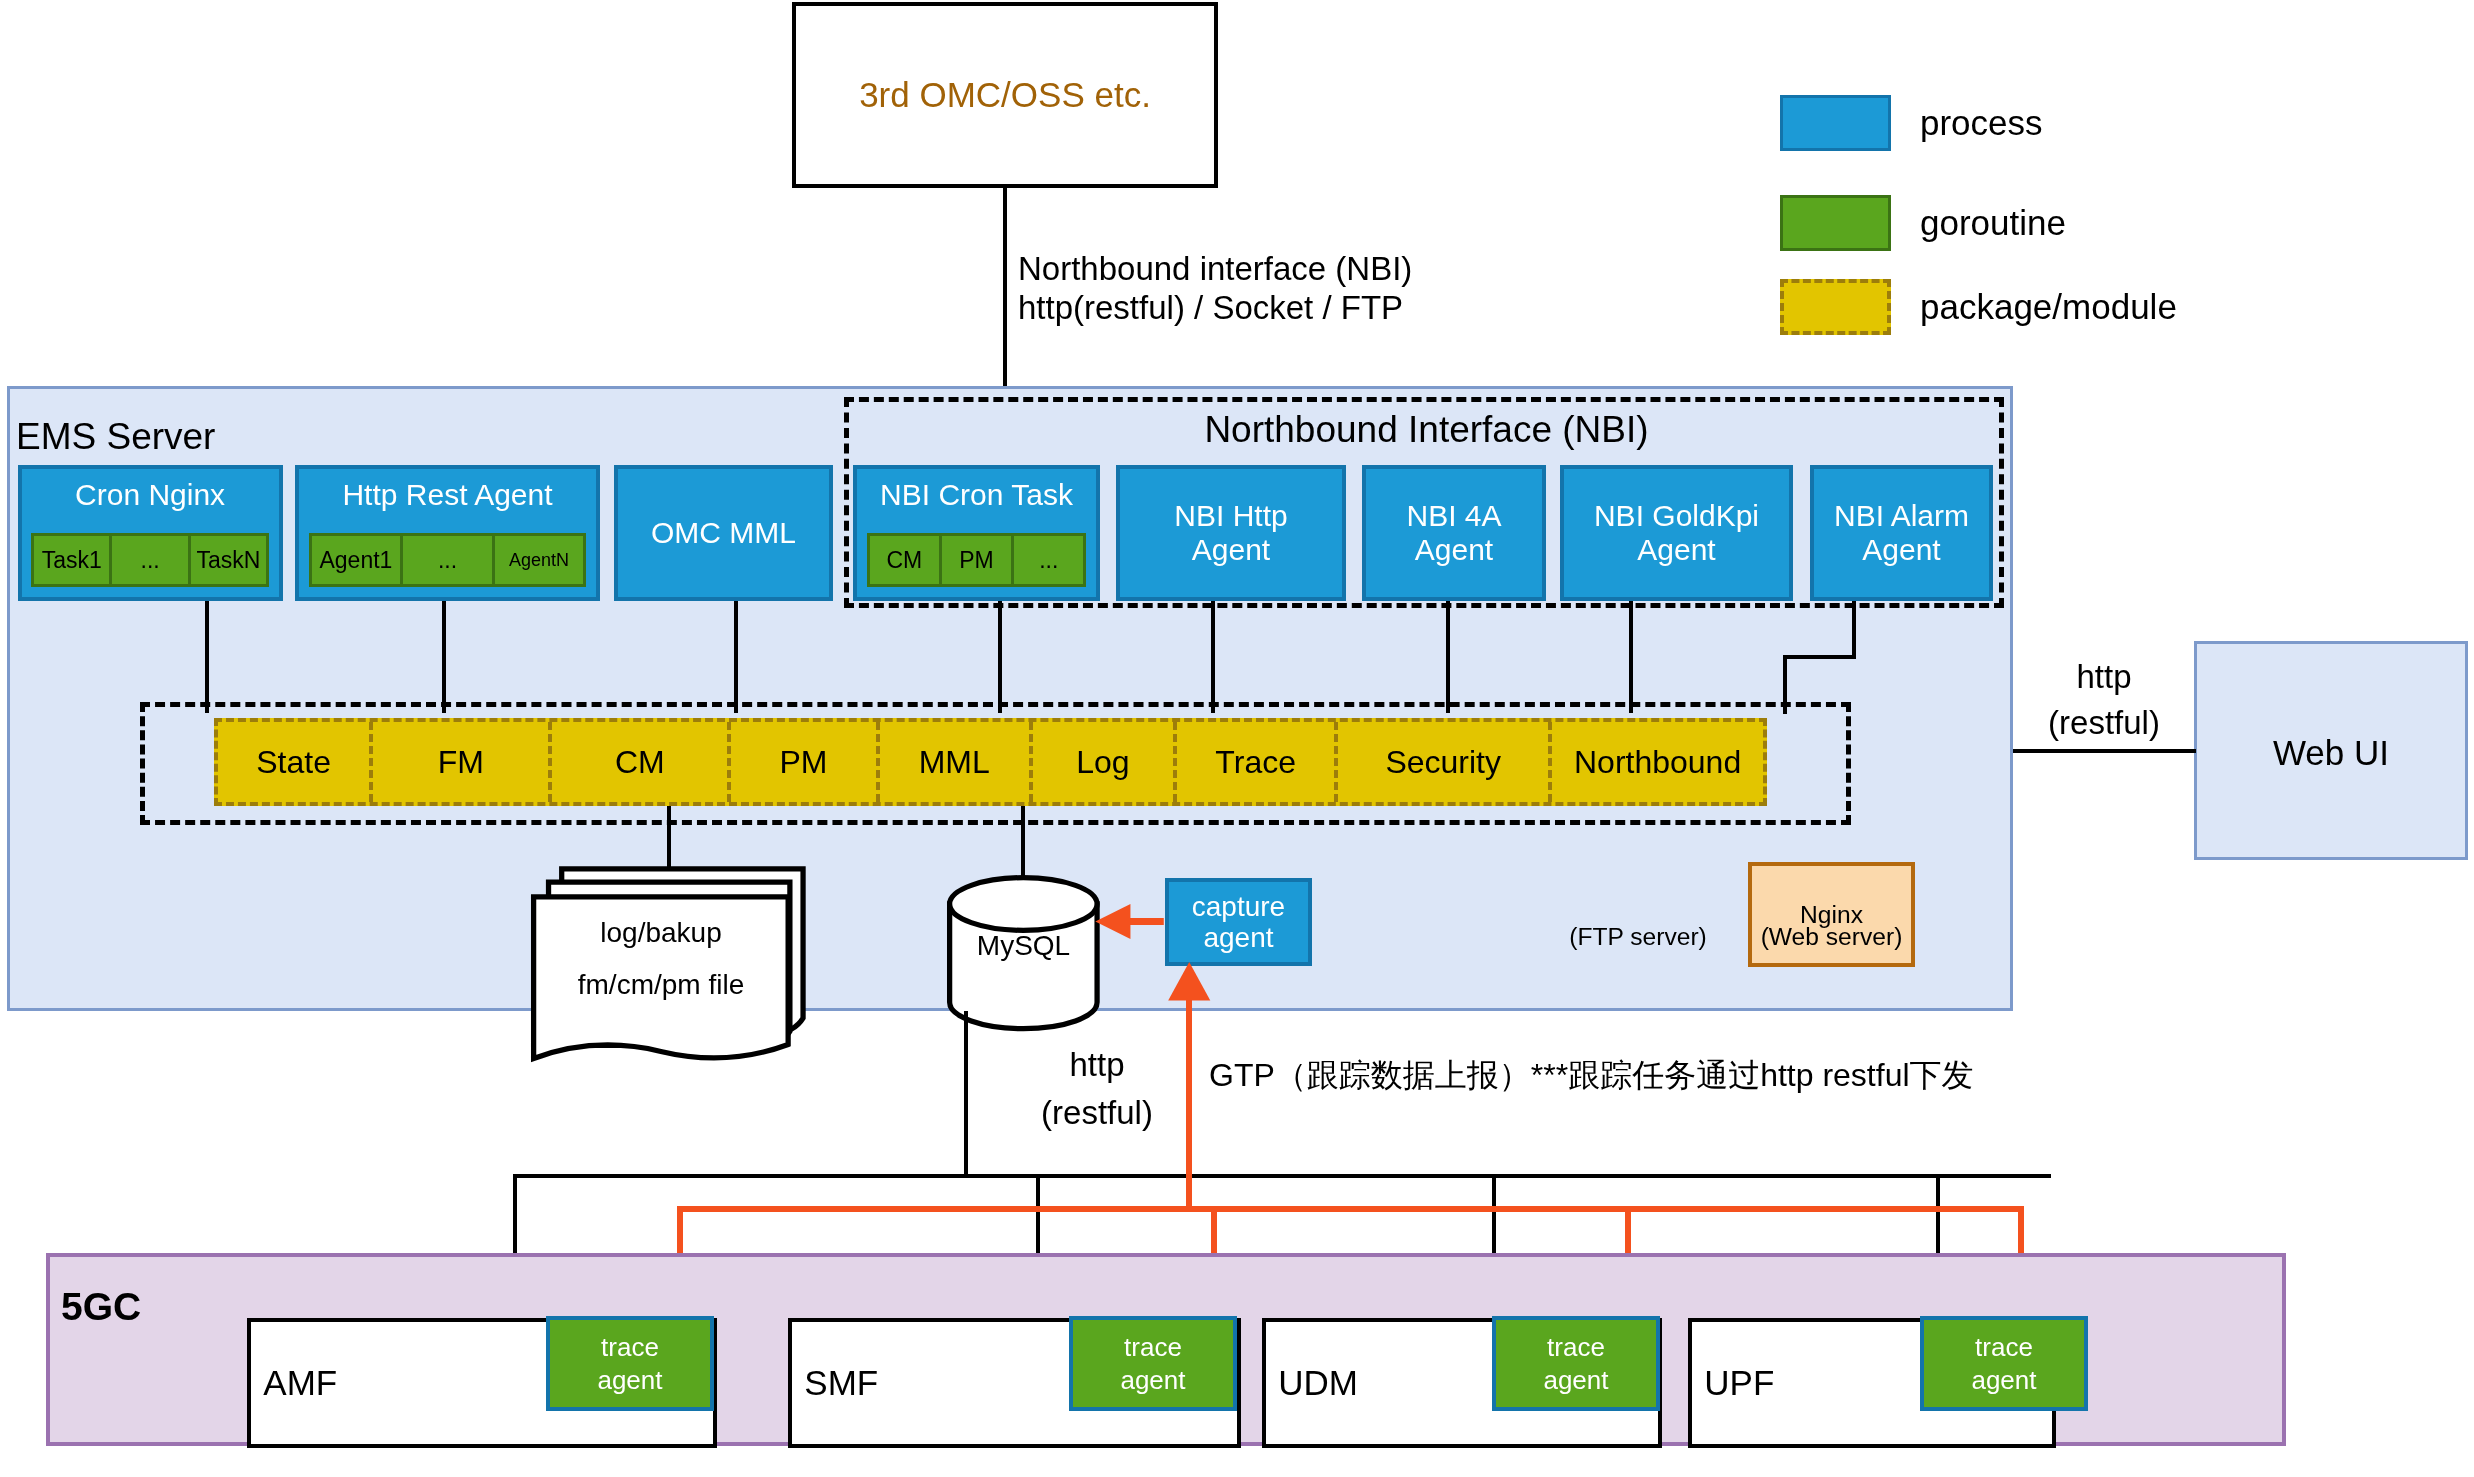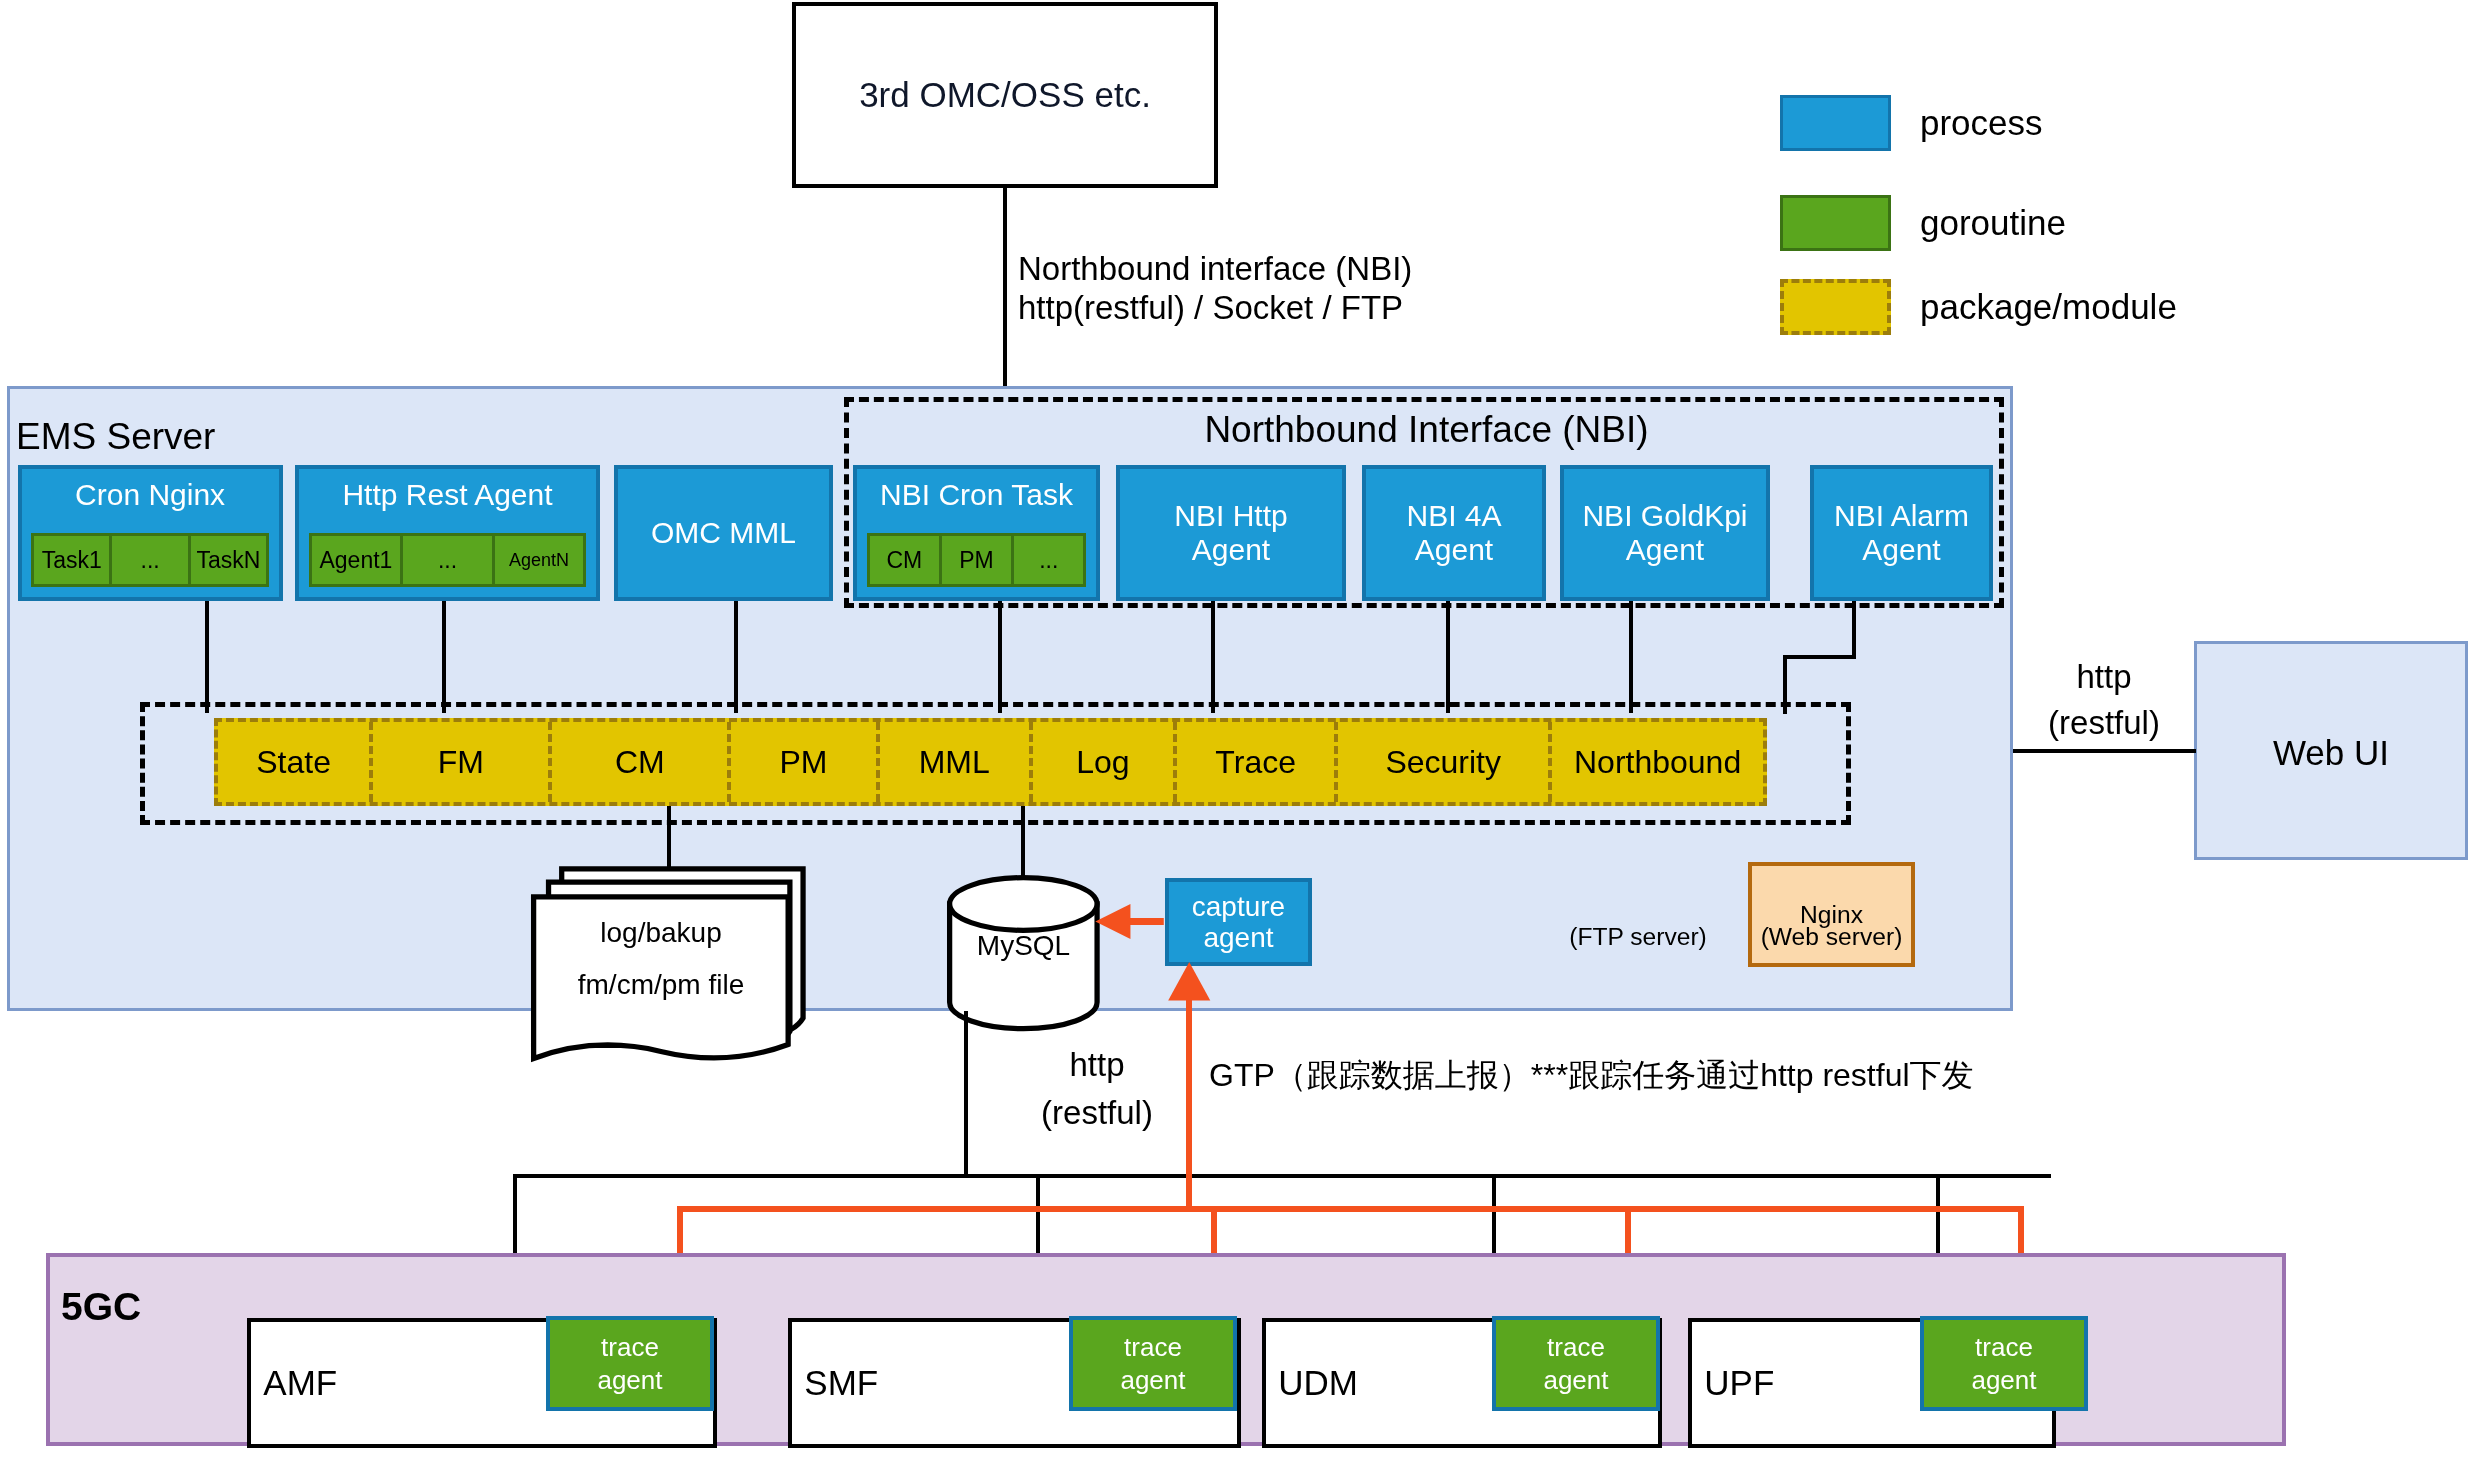--- a/index.html
+++ b/index.html
@@ -6,21 +6,21 @@
   body{font-family:"Liberation Sans","DejaVu Sans",sans-serif;}
   #root{position:relative;width:2475px;height:1478px;background:#fff;overflow:hidden;}
 
   
   .txt{position:absolute;box-sizing:border-box;display:flex;align-items:center;
        justify-content:center;text-align:center;color:#000;line-height:1.18;
        white-space:pre-line;}
 
   
   .wbox{position:absolute;box-sizing:border-box;background:#ffffff;border:4.4px solid #000000;
-        display:flex;align-items:center;justify-content:center;text-align:center;color:#0f172a;}
+        display:flex;align-items:center;justify-content:center;text-align:center;color:#a16207;}
 
   
   .ems{position:absolute;box-sizing:border-box;background:#DCE6F7;border:3.5px solid #7D9ACB;}
 
   
   .proc{position:absolute;box-sizing:border-box;background:#1C9AD6;border:4.4px solid #1374AB;
         color:#ffffff;display:flex;flex-direction:column;align-items:center;text-align:center;}
   .proc .ttl{width:100%;padding-top:8.8px;line-height:1.12;}
 
   
@@ -132,21 +132,21 @@
   <div class="proc" style="left:1116px;top:465px;width:230px;height:136px;font-size:30px;justify-content:center;">
     <div class="ttl" style="padding-top:0;white-space:pre-line;">NBI Http
 Agent</div>
   </div>
 
   <div class="proc" style="left:1362px;top:465px;width:184px;height:136px;font-size:30px;justify-content:center;">
     <div class="ttl" style="padding-top:0;white-space:pre-line;">NBI 4A
 Agent</div>
   </div>
 
-  <div class="proc" style="left:1560px;top:465px;width:210px;height:136px;font-size:30px;justify-content:center;">
+  <div class="proc" style="left:1560px;top:465px;width:233px;height:136px;font-size:30px;justify-content:center;">
     <div class="ttl" style="padding-top:0;white-space:pre-line;">NBI GoldKpi
 Agent</div>
   </div>
 
   <div class="proc" style="left:1810px;top:465px;width:183px;height:136px;font-size:30px;justify-content:center;">
     <div class="ttl" style="padding-top:0;white-space:pre-line;">NBI Alarm
 Agent</div>
   </div>
 
   <div class="ln" style="left:205px;top:601px;width:4.4px;height:112px;"></div>

